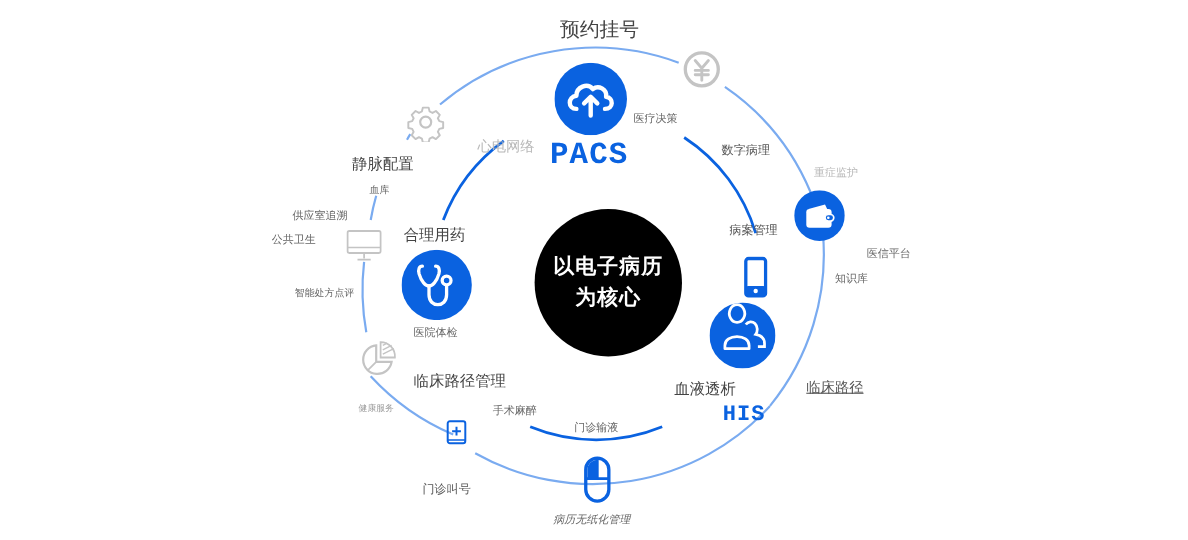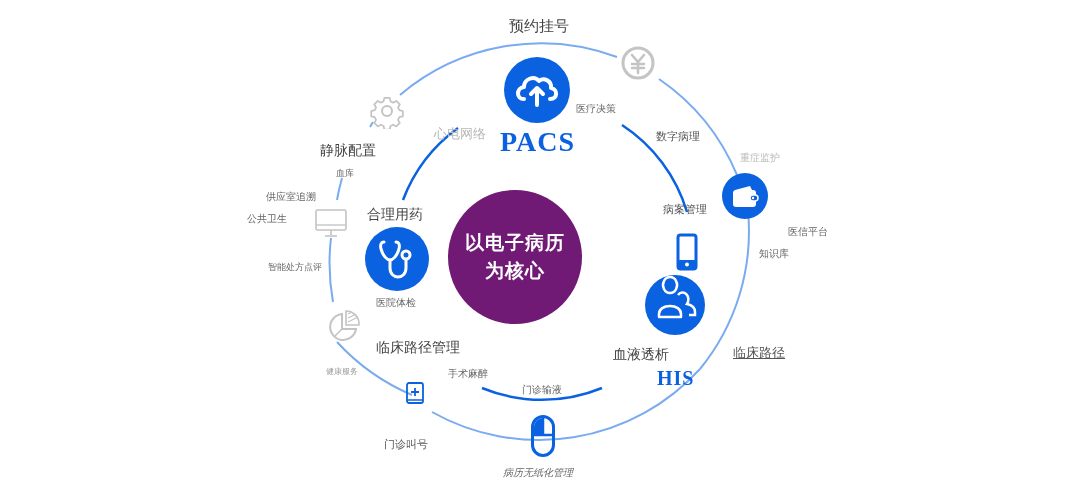--- a/index.html
+++ b/index.html
@@ -1,29 +1,29 @@
 <!DOCTYPE html>
 <html><head>
   <meta charset="utf-8">
   <style>
     html, body { margin: 0; padding: 0; background: #ffffff; }
     body { width: 1080px; height: 491px; position: relative; overflow: hidden;
            font-family: "DejaVu Sans", "Liberation Sans", sans-serif; }
     svg.rings { position: absolute; left: 0; top: 0; }
     .lbl { position: absolute; white-space: nowrap; color: #555555; line-height: 1; }
-    .lbl.big { font-size: 15px; color: #444444; }
+    .lbl.big { font-size: 18px; color: #444444; }
     .lbl.mid { font-size: 13px; color: #555555; }
     .lbl.sm  { font-size: 11px; color: #555555; }
     .lbl.xs  { font-size: 10px; color: #666666; }
     .lbl.faint { color: #b8b8b8; }
     .lbl.faint2 { color: #9a9a9a; }
-    .brand { position: absolute; font-family: Liberation Serif, serif; font-weight: bold;
+    .brand { position: absolute; font-family: Liberation Mono, monospace; font-weight: bold;
              color: #0a62e0; line-height: 1; letter-spacing: 1px; }
-    .center-circle { position: absolute; left: 448px; top: 190px; width: 134px; height: 134px;
-                     border-radius: 50%; background: #701a75; display: flex; flex-direction: column;
+    .center-circle { position: absolute; left: 486px; top: 190px; width: 134px; height: 134px;
+                     border-radius: 50%; background: #000000; display: flex; flex-direction: column;
                      align-items: center; justify-content: center; color: #fff; }
     .center-circle span { display: block; font-size: 19px; font-weight: bold; line-height: 1.45; letter-spacing: 1px; }
     .icon { position: absolute; }
   </style>
 </head>
 <body>
 
 <svg class="rings" width="1080" height="491" viewBox="0 0 1080 491">
 
   <g fill="none" stroke="#7aabf0" stroke-width="2">

